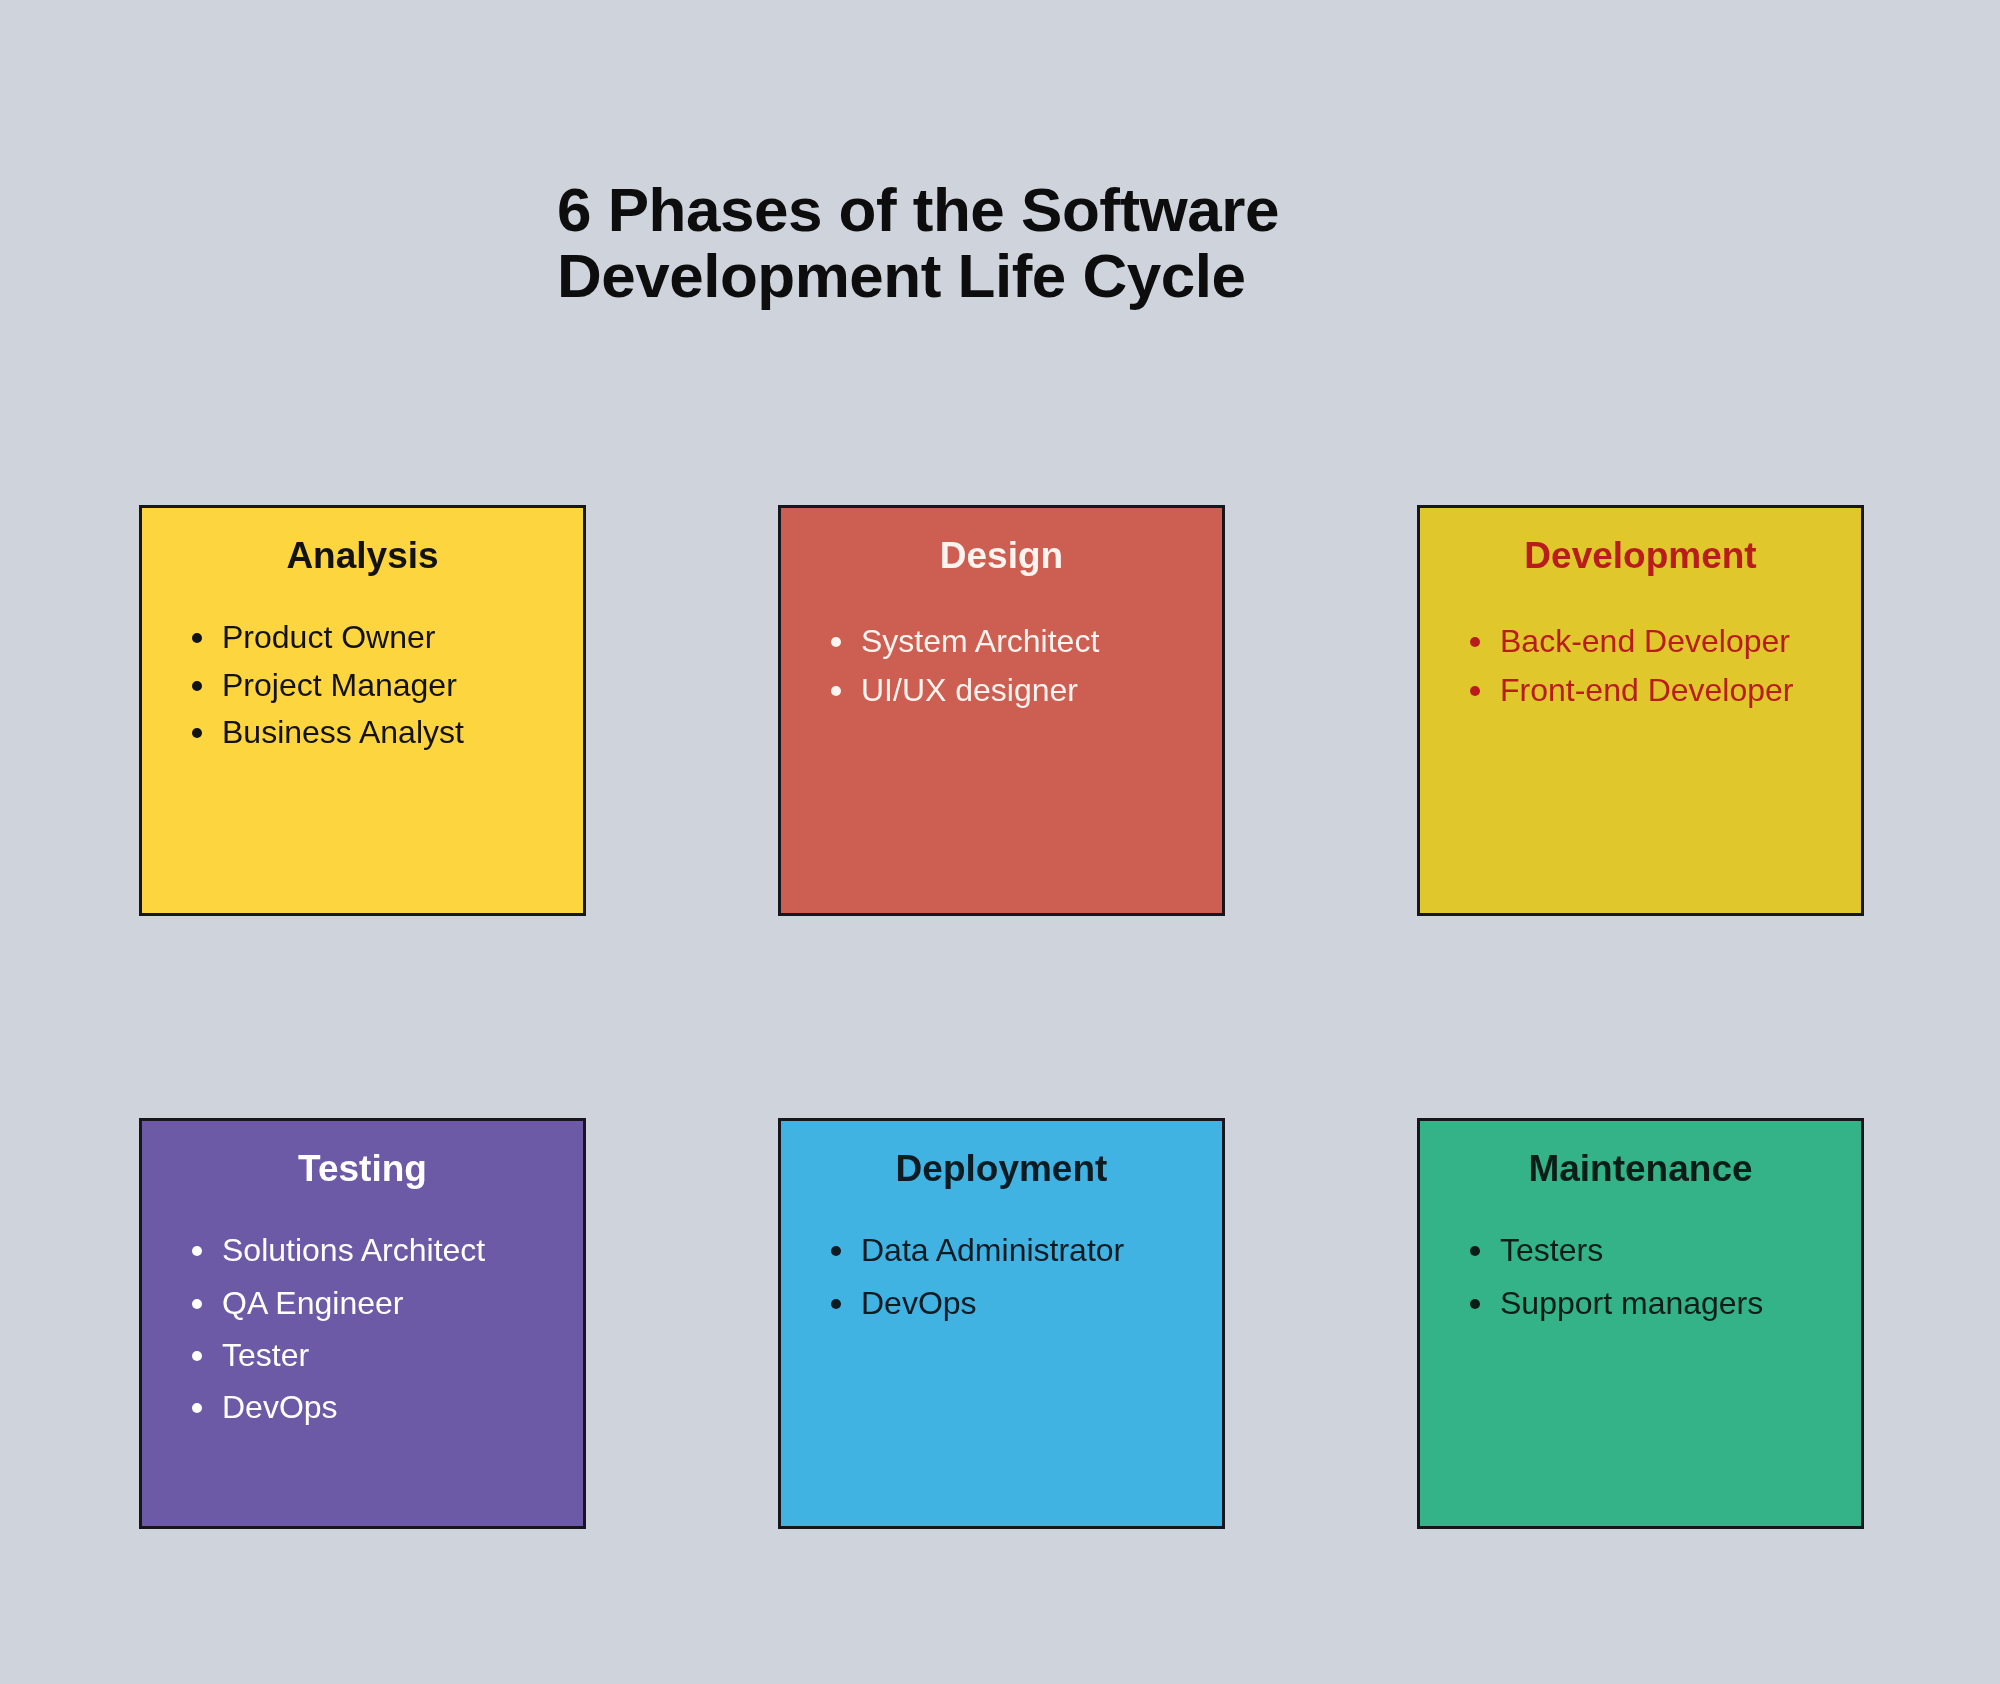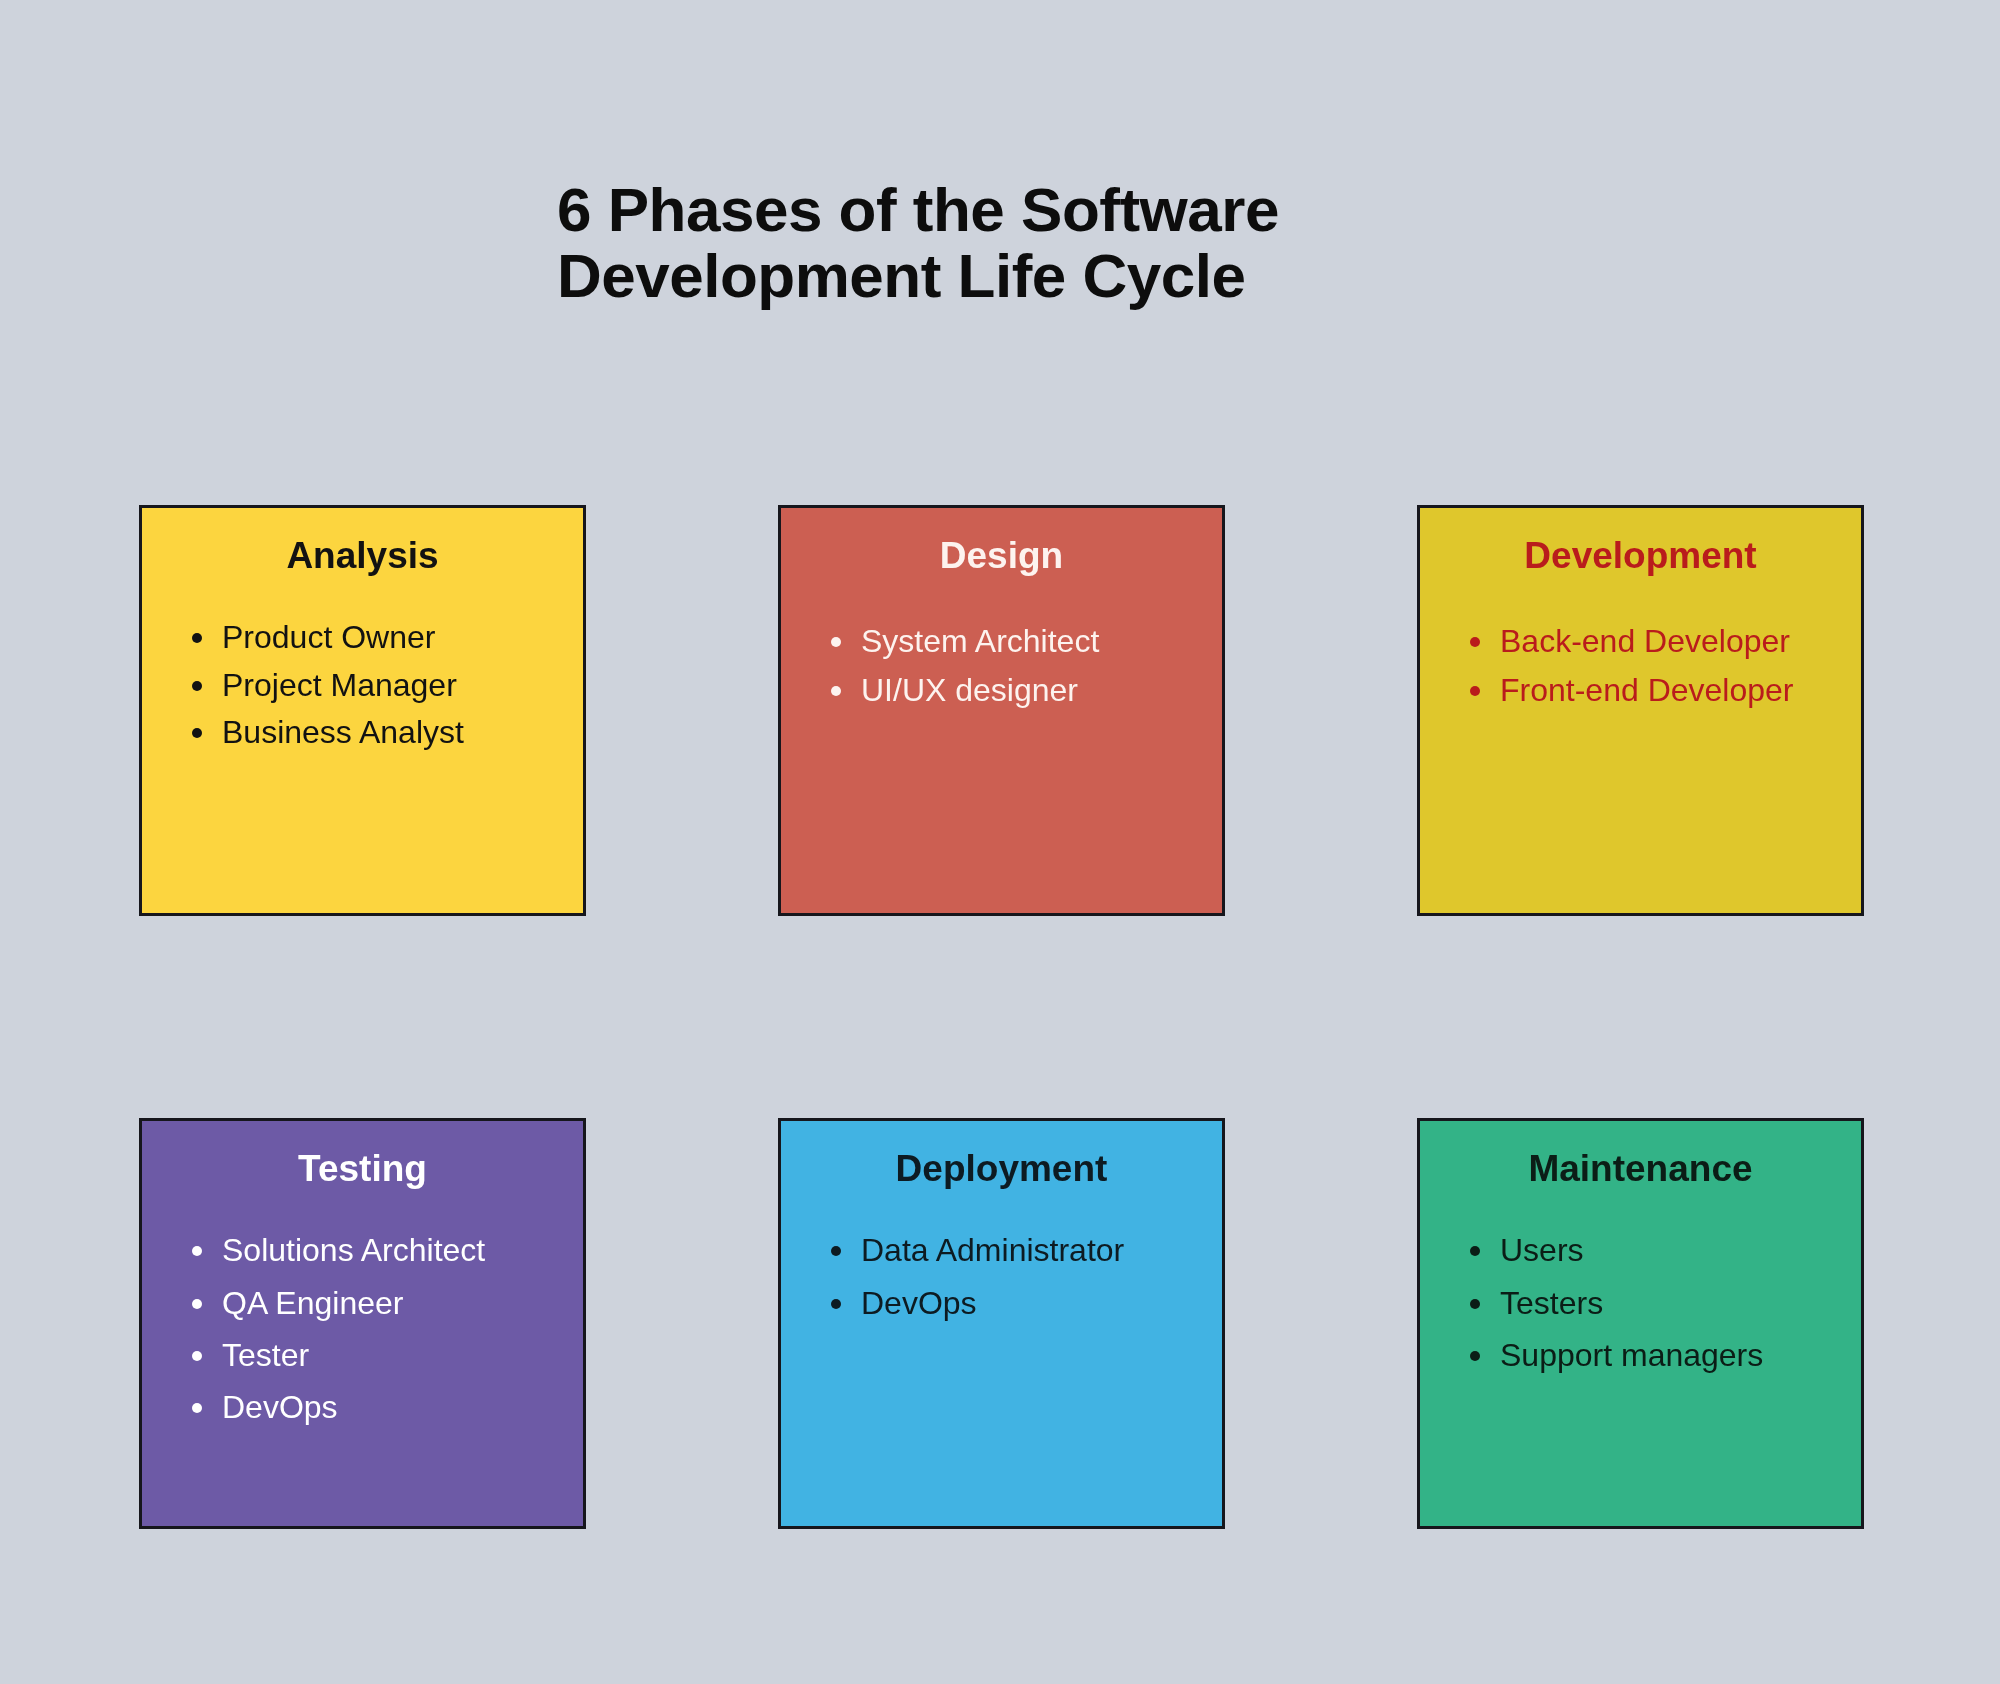--- a/index.html
+++ b/index.html
@@ -149,20 +149,19 @@
       <div class="card-title">Deployment</div>
       <ul class="card-list">
         <li>Data Administrator</li>
         <li>DevOps</li>
       </ul>
     </div>
 
     <div class="card c-maintenance" style="background: rgb(51, 179, 135); color: rgb(11, 29, 22); border-color: rgb(22, 22, 28);">
       <div class="card-title">Maintenance</div>
       <ul class="card-list">
-        <li>Users</li>
         <li>Testers</li>
         <li>Support managers</li>
       </ul>
     </div>
 
   </div>
 </div>
 
 </body></html>

